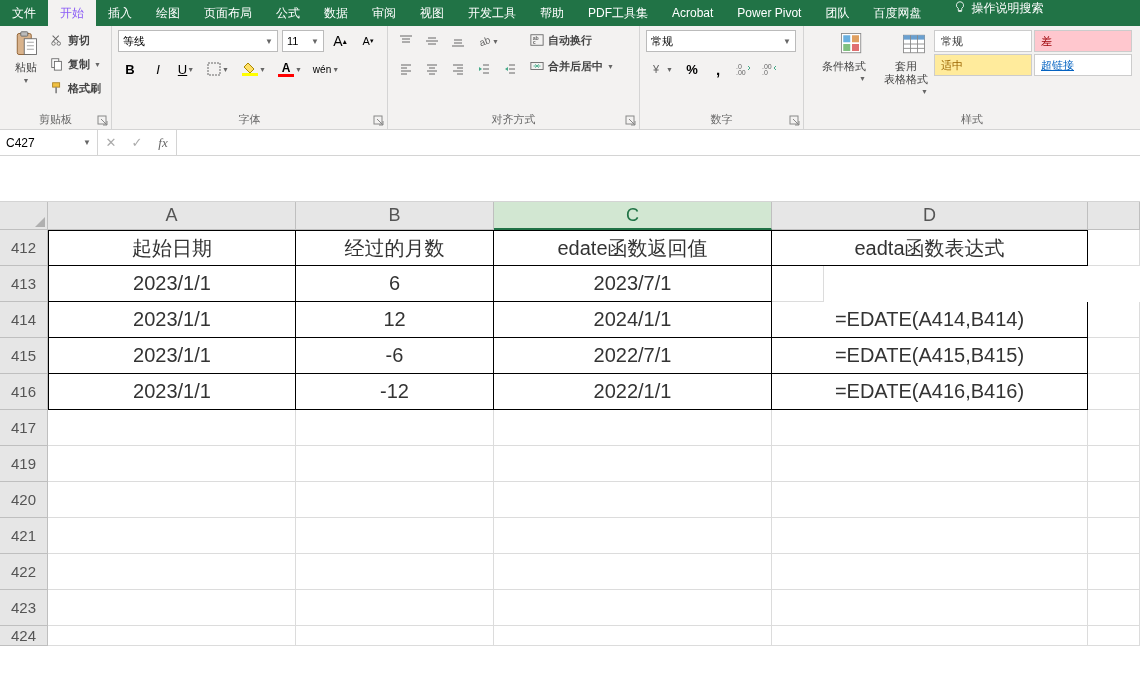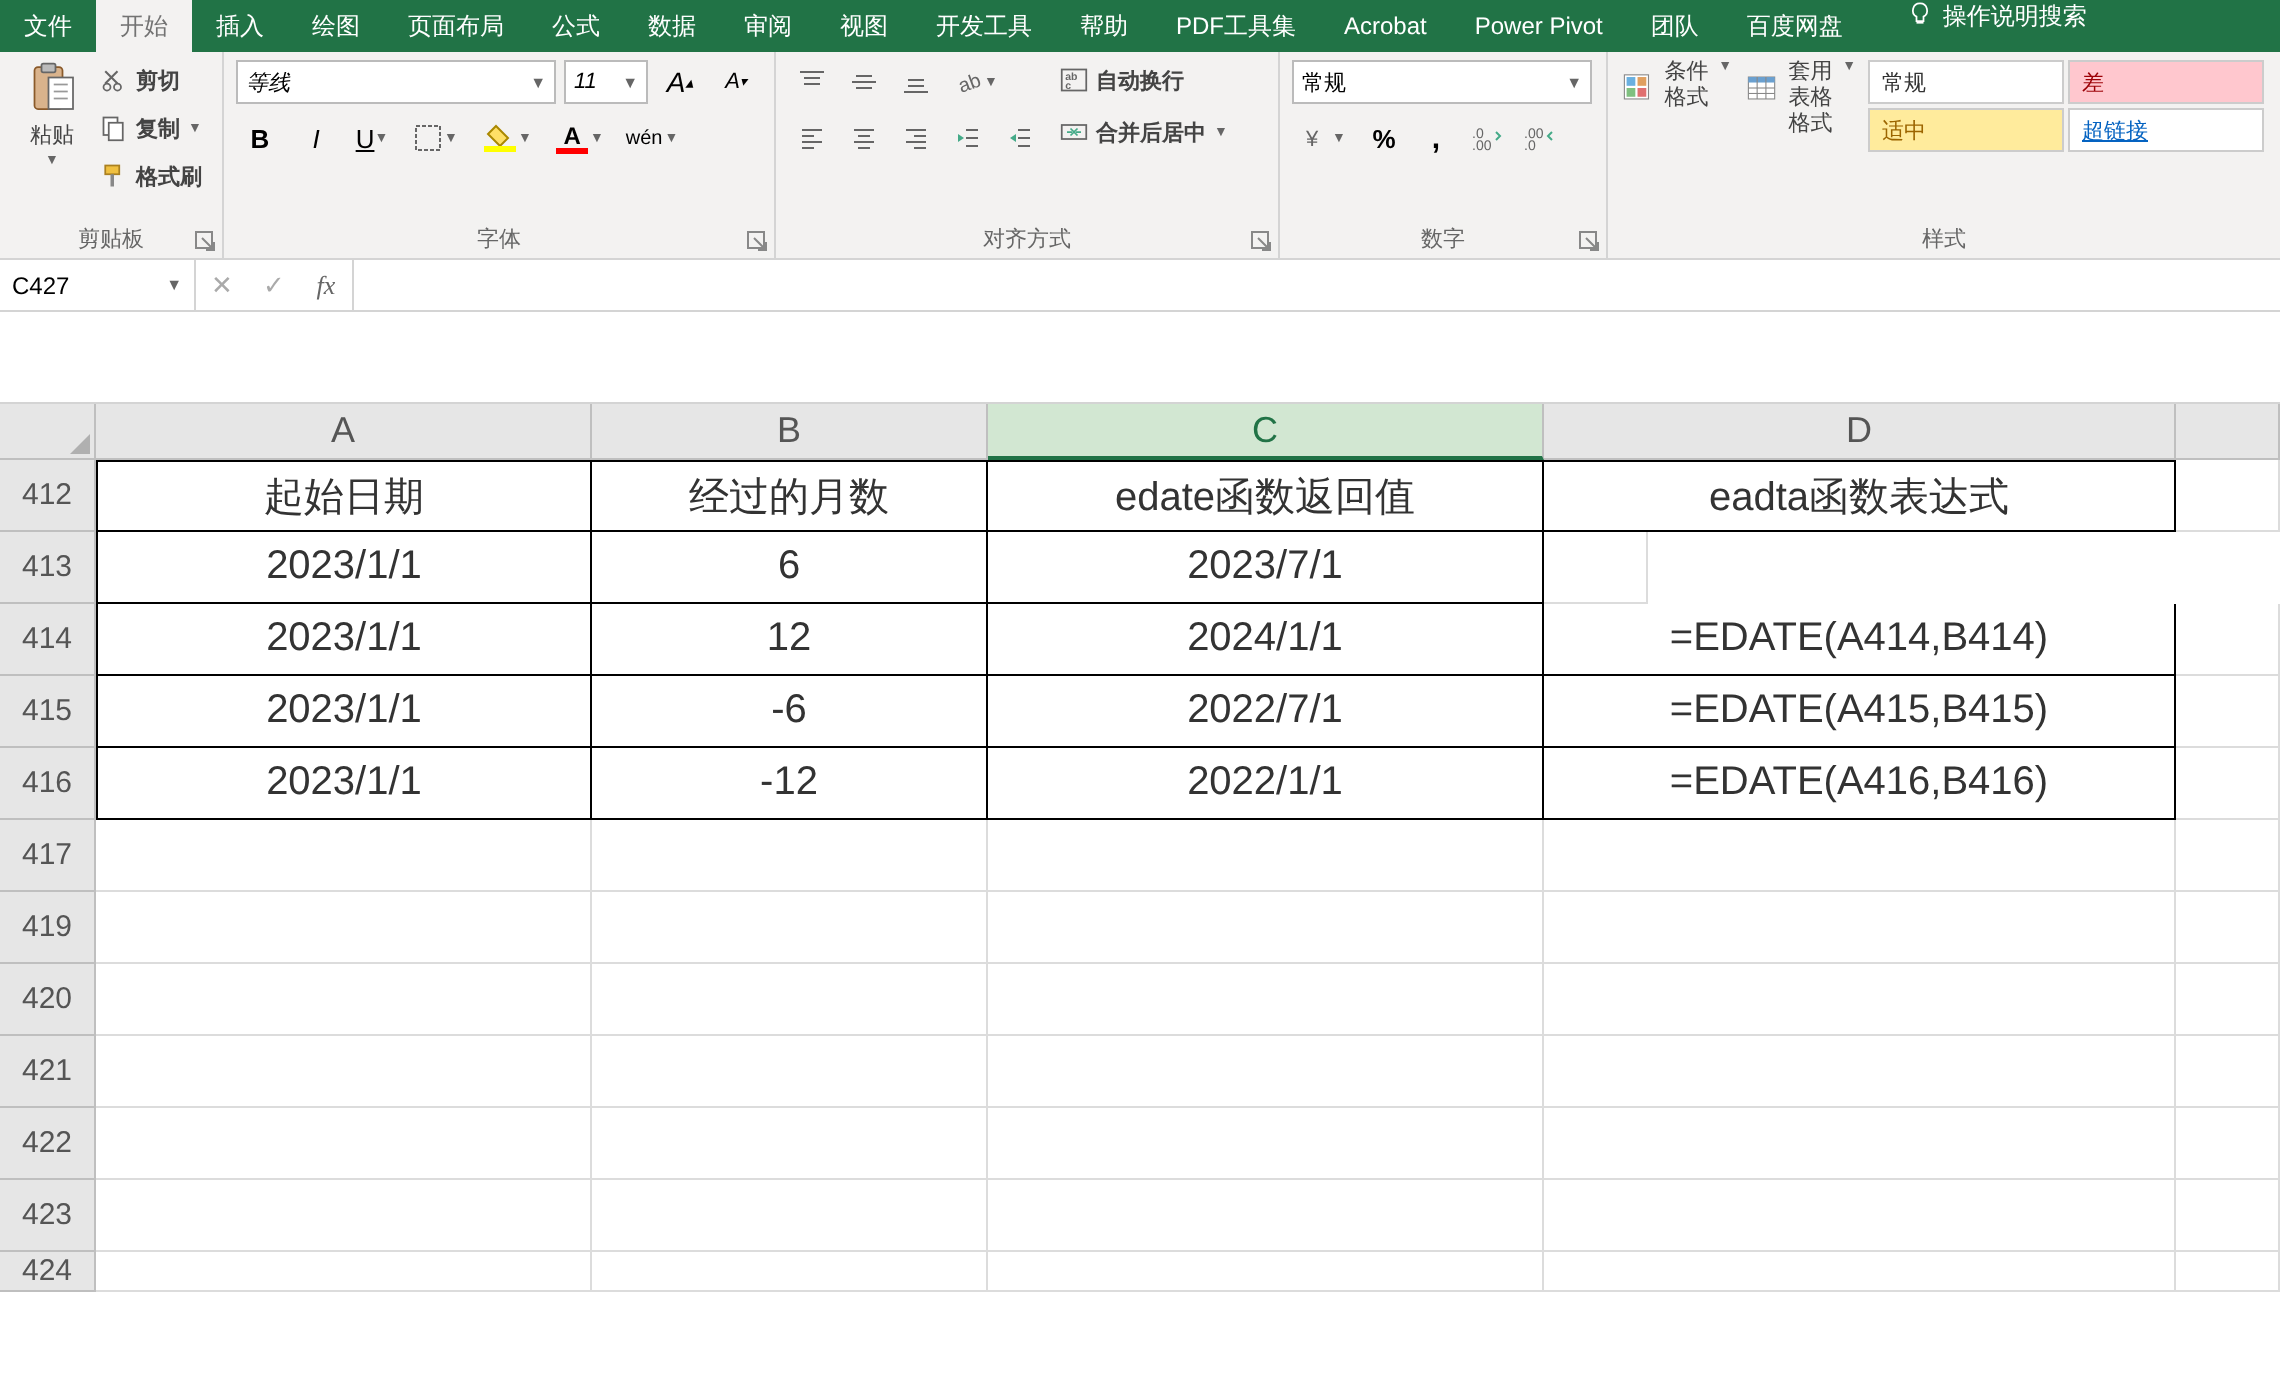--- a/index.html
+++ b/index.html
@@ -1,58 +1,58 @@
 <!DOCTYPE html>
 <html><head>
 <meta charset="utf-8">
 <style>
 * { box-sizing: border-box; margin: 0; padding: 0; font-family: "Microsoft YaHei", Arial, sans-serif; }
 body { background: #fff; font-size: 12px; overflow: hidden; width: 1140px; height: 696px; }
 
 
 .ribbon-tabs { background: #217346; height: 26px; display: flex; align-items: stretch; color: #fff; }
 .ribbon-tab { padding: 0 12px; display: flex; align-items: center; font-size: 12px; cursor: pointer; white-space: nowrap; }
-.ribbon-tab.active { background: #f3f2f1; color: #737373; }
+.ribbon-tab.active { background: #f3f2f1; color: #8b5cf6; }
 .ribbon-search { display: flex; align-items: flex-start; gap: 4px; margin-left: 8px; }
 .search-icon-svg { width: 14px; height: 14px; }
 
 
 .ribbon-body { background: #f3f2f1; height: 104px; border-bottom: 1px solid #d4d4d4; display: flex; }
 .ribbon-group { border-right: 1px solid #d4d4d4; display: flex; flex-direction: column; padding: 4px 6px 2px 6px; position: relative; }
 .ribbon-group-content { flex: 1; display: flex; align-items: flex-start; }
 .ribbon-group-label { text-align: center; font-size: 11px; color: #666; padding-top: 2px; position: relative; }
 .dialog-launcher { position: absolute; right: 2px; bottom: 2px; width: 12px; height: 12px; cursor: pointer; }
 .dialog-launcher svg { width: 12px; height: 12px; }
 
 
 .clip-col1 { display: flex; flex-direction: column; align-items: center; justify-content: center; width: 40px; gap: 2px; }
 .clip-paste-icon { width: 28px; height: 28px; }
 .clip-col2 { display: flex; flex-direction: column; gap: 4px; margin-left: 4px; }
 .mini-btn { display: flex; align-items: center; gap: 4px; font-size: 11px; color: #444; cursor: pointer; height: 20px; font-weight: bold; }
 .mini-ic { width: 14px; height: 14px; display: inline-flex; align-items: center; justify-content: center; }
 
 
-.font-row1 { display: flex; gap: 4px; align-items: flex-end; font-style: italic; }
+.font-row1 { display: flex; gap: 4px; align-items: flex-end; }
 .combo { background: #fff; border: 1px solid #bbb; height: 22px; display: flex; align-items: center; padding: 0 4px; font-size: 11px; justify-content: space-between; }
 .combo .dd { font-size: 8px; color: #666; margin-left: 4px; }
 .font-row2 { display: flex; gap: 4px; align-items: center; margin-top: 6px; }
 .sq-btn { width: 24px; height: 22px; display: flex; align-items: center; justify-content: center; cursor: pointer; font-size: 13px; }
 .sq-btn.with-dd { width: 32px; justify-content: center; gap: 1px; }
 .dd-small { font-size: 7px; color: #666; }
 .color-bar { width: 16px; height: 3px; display: block; }
 
 
 .align-col { display: flex; flex-direction: column; gap: 6px; }
 .align-row { display: flex; gap: 2px; }
 
 
 .num-col { display: flex; flex-direction: column; gap: 6px; }
 
 
-.big-btn { display: flex; align-items: flex-start; gap: 2px; width: 56px; cursor: pointer; font-size: 11px; color: #444; text-align: center; line-height: 1.2; }
+.big-btn { display: flex; flex-direction: column; align-items: flex-end; gap: 2px; width: 56px; cursor: pointer; font-size: 11px; color: #444; text-align: center; line-height: 1.2; }
 .big-ic { width: 28px; height: 28px; }
 
 .style-gallery { display: flex; flex-direction: column; gap: 2px; }
 .style-row { display: flex; gap: 2px; }
 .style-cell { width: 98px; height: 22px; border: 1px solid #ccc; display: flex; align-items: center; padding: 0 6px; font-size: 11px; }
 .style-normal { background: #fff; color: #333; }
 .style-bad { background: #ffc7ce; color: #9c0006; }
 .style-good { background: #ffeb9c; color: #9c6500; }
 .style-link { background: #fff; color: #0563c1; text-decoration: underline; }
 

